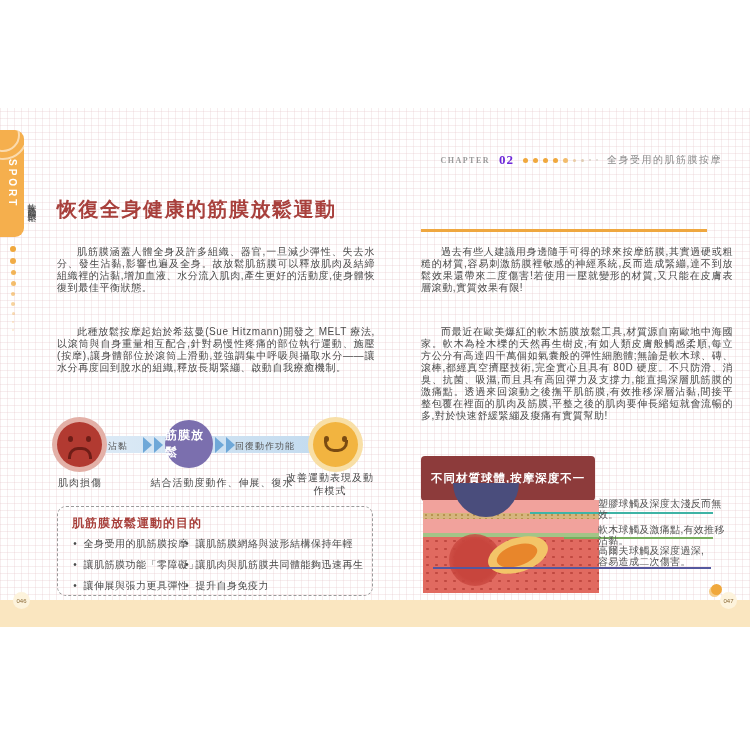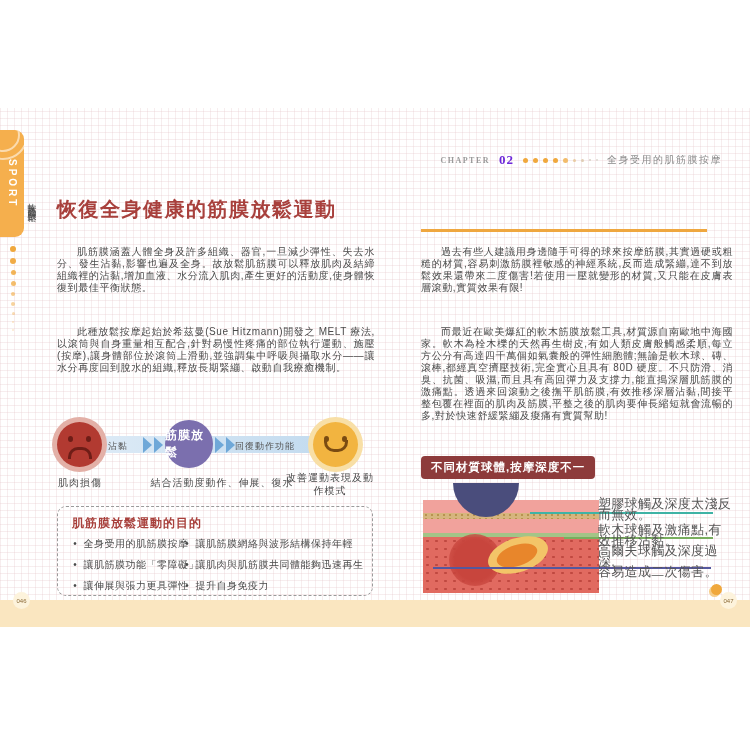--- a/index.html
+++ b/index.html
@@ -68,40 +68,40 @@
   
   .purpose{position:absolute;left:57px;top:506px;width:316px;height:90px;
            border:1.5px dashed #9a9a9a;border-radius:9px;box-sizing:border-box;font-family:Liberation Mono, monospace;}
   .purpose .ptitle{position:absolute;left:14px;top:8px;font-size:12px;font-weight:bold;color:#A8403C;letter-spacing:1px;}
   .purpose ul{position:absolute;margin:0;padding:0;list-style:none;font-size:10px;line-height:21px;color:#4a4a4a;letter-spacing:0.5px;}
   .purpose ul.c1{left:14px;top:27px;}
   .purpose ul.c2{left:126px;top:27px;}
   .purpose li::before{content:"\2022";margin-right:5px;color:#4a4a4a;}
   
   .fig-badge{position:absolute;left:421px;top:456px;background:#8D3B3B;color:#fff;
-             font-size:11.5px;font-weight:bold;letter-spacing:1px;padding:4px 10px;border-radius:4px;}
+             font-size:11.5px;font-weight:bold;letter-spacing:1px;padding:15px 10px;border-radius:4px;}
   .fig{position:absolute;left:421px;top:470px;width:312px;height:130px;}
   .layers{position:absolute;left:2px;top:30px;width:176px;height:0;}
   .layer{position:absolute;left:0;width:176px;}
   .skin1{top:0;height:13px;background:#F1A29C;}
   .fatty{top:13px;height:6px;background:#D6B57E;
          background-image:radial-gradient(#B8934F 1px, transparent 1.2px);background-size:6px 4px;}
   .skin2{top:19px;height:14px;background:#F1A29C;}
   .greenl{top:33px;height:4px;background:#A3C487;}
   .muscle{top:37px;height:56px;background:#E16A60;
          background-image:radial-gradient(#C04840 1.1px, transparent 1.4px);background-size:9px 8px;}
   .ball{position:absolute;left:32px;top:13px;width:66px;height:34px;background:#4A4D7C;
         border-radius:0 0 50% 50% / 0 0 100% 100%;}
   .trigger-red{position:absolute;left:28px;top:64px;width:52px;height:52px;border-radius:50%;
         background:radial-gradient(circle,#C8453D 55%, rgba(200,69,61,0.25) 100%);}
   .blob-o{position:absolute;left:66px;top:68px;width:62px;height:34px;border-radius:50%;
         background:#F3C468;transform:rotate(-18deg);}
   .blob-i{position:absolute;left:75px;top:75px;width:42px;height:21px;border-radius:50%;
         background:#E8862B;transform:rotate(-18deg);}
-  .ann{position:absolute;left:177px;width:136px;font-size:13px;line-height:10.5px;color:#555;letter-spacing:0.3px;}
+  .ann{position:absolute;left:177px;width:136px;font-size:10px;line-height:10.5px;color:#555;letter-spacing:0.3px;}
   .ann1{top:29px;} .ann2{top:55px;} .ann3{top:76px;}
   .aline{position:absolute;height:2px;}
   .l-teal{left:109px;top:42px;width:183px;background:#3FB3A5;}
   .l-green{left:143px;top:67px;width:149px;background:#79AE5E;}
   .l-purple{left:12px;top:97px;width:278px;background:#55589E;}
   .deco-ball{position:absolute;left:290px;top:114px;width:11px;height:11px;border-radius:50%;
         background:#F0A83C;box-shadow:-2px 2px 0 0 #F6CE8C;}
   
   .foot-band{position:absolute;left:0;top:600px;width:750px;height:27px;background:#FAE6C0;}
   .pagenum{position:absolute;top:592px;width:17px;height:17px;border-radius:50%;background:#FDF3DC;

